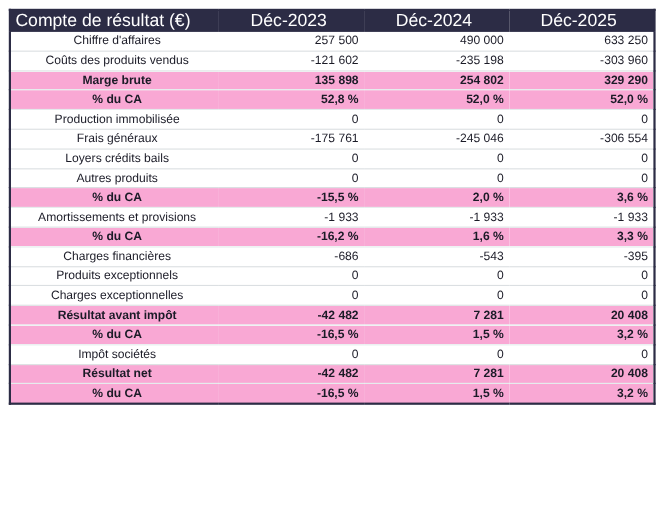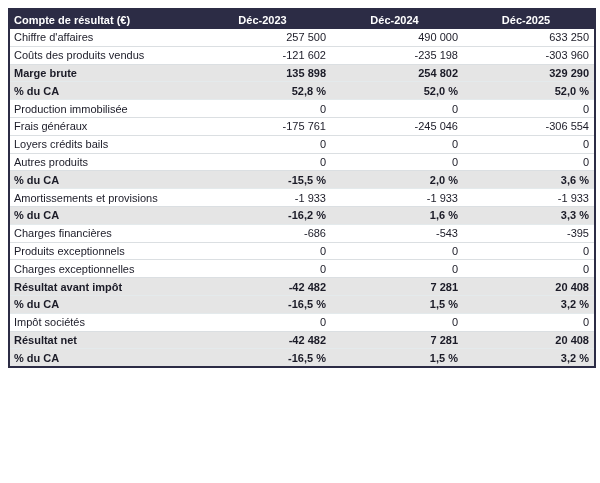--- a/index.html
+++ b/index.html
@@ -20,42 +20,42 @@
     border-collapse: collapse;
     table-layout: fixed;
     width: 586px;
     border: 2px solid #2c2c45;
   }
   col.c-label { width: 190px; }
   col.c-val   { width: 132px; }
   thead th {
     background: #2c2c45;
     color: #ffffff;
-    font-size: 11px;
-    font-weight: bold;
+    font-size: 16px;
+    font-weight: normal;
     height: 19px;
     padding: 0;
     white-space: nowrap;
   }
   th.label { text-align: left; padding-left: 4px; }
   th.num   { text-align: center; padding-right: 5px; }
   tbody td {
     font-size: 11px;
     color: #1b1b27;
     height: 16.8px;
     padding: 0;
     border-bottom: 1px solid #dbdfe2;
     background: #ffffff;
     white-space: nowrap;
     overflow: hidden;
   }
-  tbody td.label { text-align: left; padding-left: 4px; }
+  tbody td.label { text-align: center; padding-left: 4px; }
   tbody td.num   { text-align: right; padding-right: 5px; }
   tbody tr.em td {
-    background: #e5e5e5;
+    background: #f9a8d4;
     font-weight: bold;
     border-bottom: 1px solid #e4eaec;
   }
   tbody tr:last-child td { border-bottom: none; }
 </style>
 </head>
 <body>
 
 <div class="table-wrap">
   <table>

